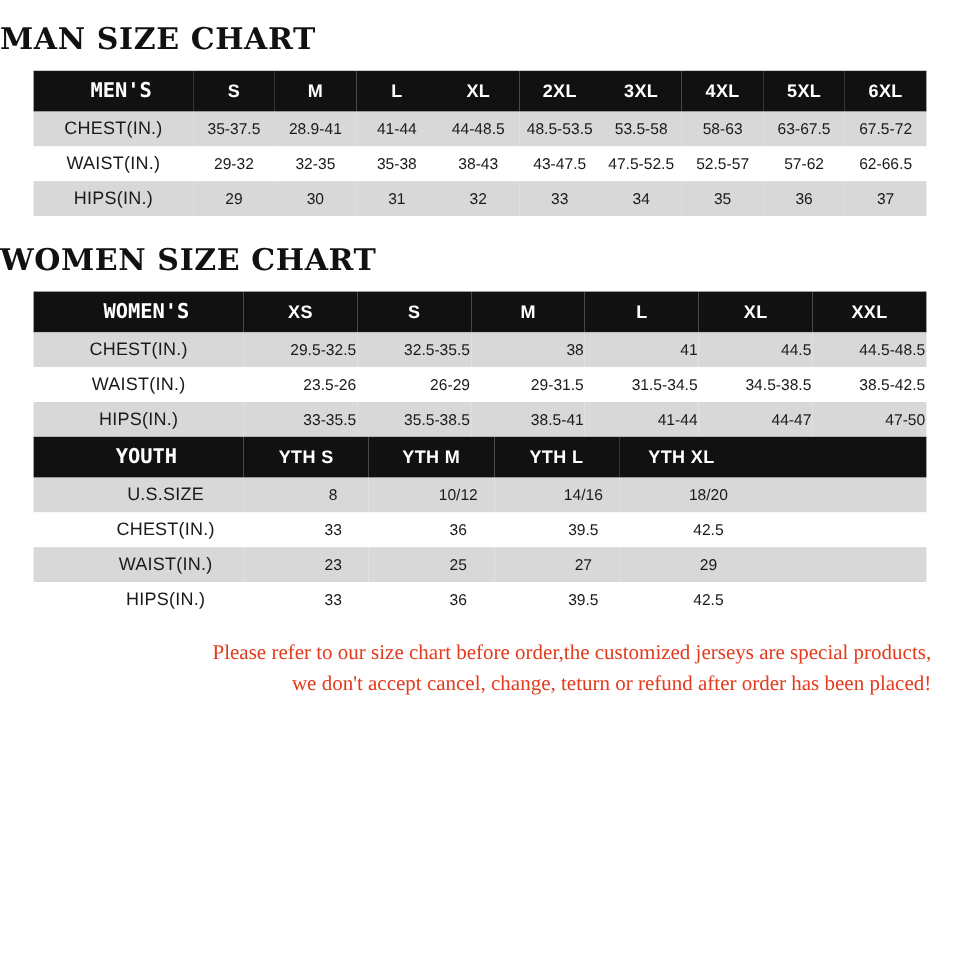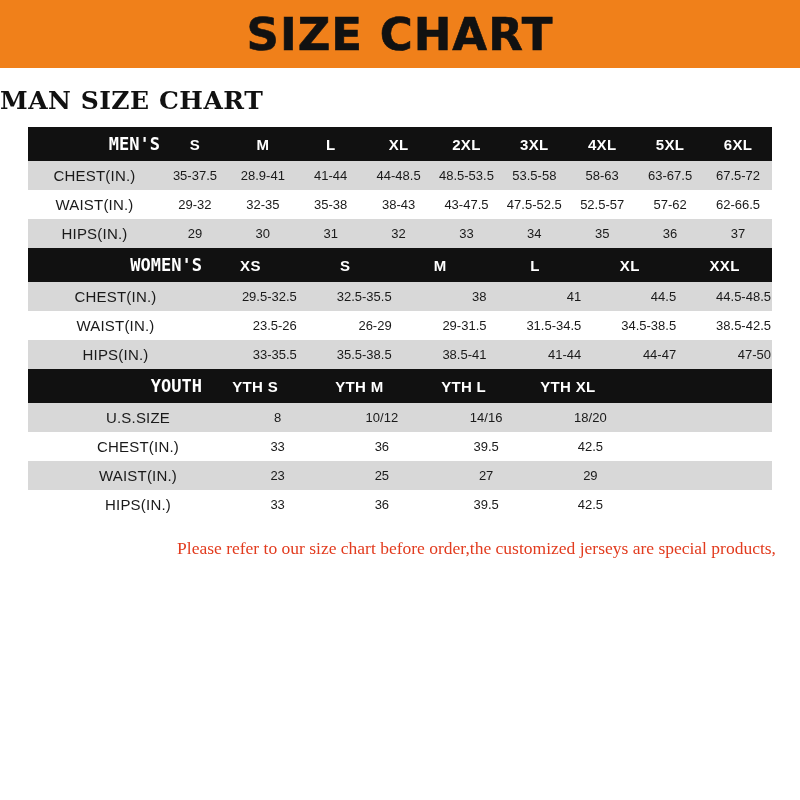--- a/index.html
+++ b/index.html
@@ -70,21 +70,21 @@
     background: #111111;
   }
   table.size-table thead th {
     color: #ffffff;
     font-size: 15px;
     height: 32px;
     font-weight: bold;
     letter-spacing: 0.3px;
   }
   table.size-table thead th.rowlabel-head {
-    text-align: right;
+    text-align: center;
     padding-left: 14px;
     font-family: "DejaVu Sans Mono", monospace;
     font-size: 17px;
     letter-spacing: 0px;
   }
   table.size-table tbody td {
     font-size: 13px;
     color: #1a1a1a;
     height: 27px;
   }
@@ -116,23 +116,20 @@
     line-height: 1.5;
     text-align: right;
   }
   .footer-note div { white-space: nowrap; }
 </style>
 </head>
 <body>
 
 <div class="page">
 
-  <div class="banner">
-    <div class="banner-title">SIZE CHART</div>
-  </div>
 
   <div class="section-title sec-man-title">MAN SIZE CHART</div>
   <div class="tbl-wrap">
     <table class="size-table man-table">
       <thead>
         <tr>
           <th class="rowlabel-head" style="width:118px">MEN'S</th>
           <th>S</th>
           <th>M</th>
           <th>L</th>
@@ -178,20 +175,21 @@
           <td>33</td>
           <td>34</td>
           <td>35</td>
           <td>36</td>
           <td>37</td>
         </tr>
       </tbody>
     </table>
   </div>
 
+  <div class="section-title sec-women-title">WOMEN SIZE CHART</div>
   <div class="tbl-wrap">
     <table class="size-table women-table">
       <thead>
         <tr>
           <th class="rowlabel-head" style="width:160px">WOMEN'S</th>
           <th>XS</th>
           <th>S</th>
           <th>M</th>
           <th>L</th>
           <th>XL</th>
@@ -274,15 +272,16 @@
           <td>39.5</td>
           <td>42.5</td>
           <td></td>
         </tr>
       </tbody>
     </table>
   </div>
 
   <div class="footer-note">
     <div>Please refer to our size chart before order,the customized jerseys are special products,</div>
+    <div>we don't accept cancel, change, teturn or refund after order has been placed!</div>
   </div>
 
 </div>
 
 </body></html>

